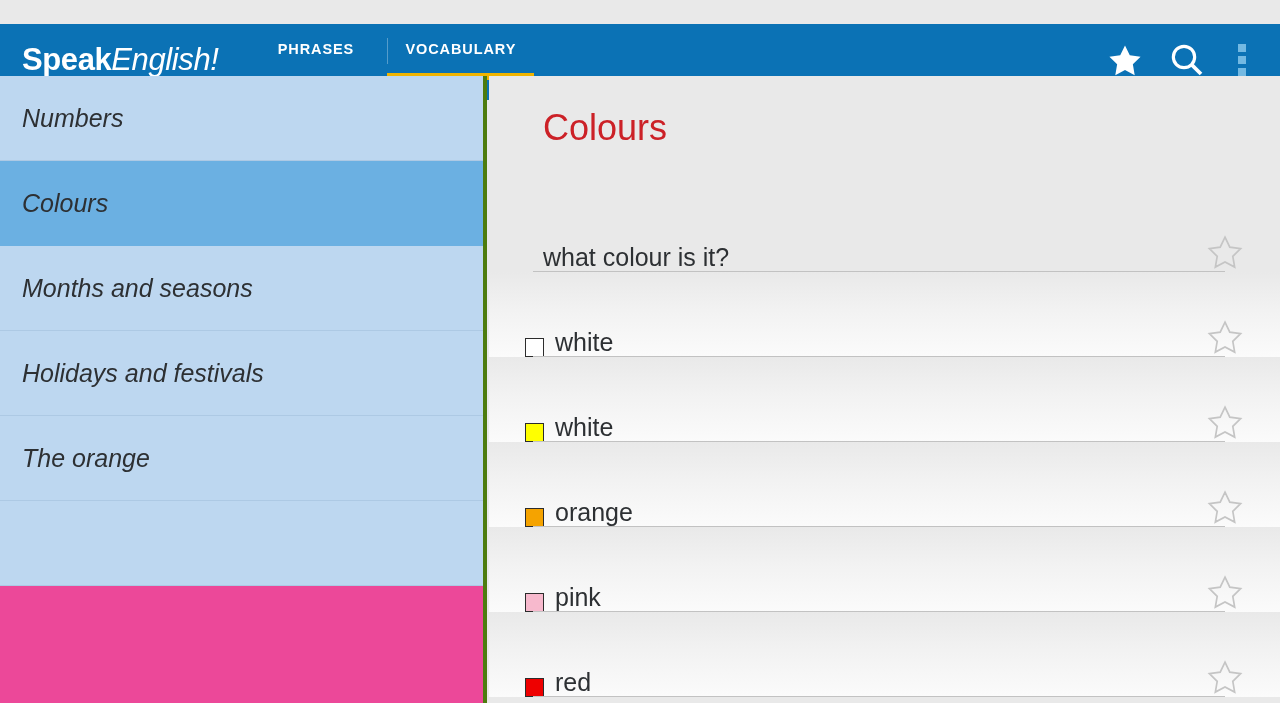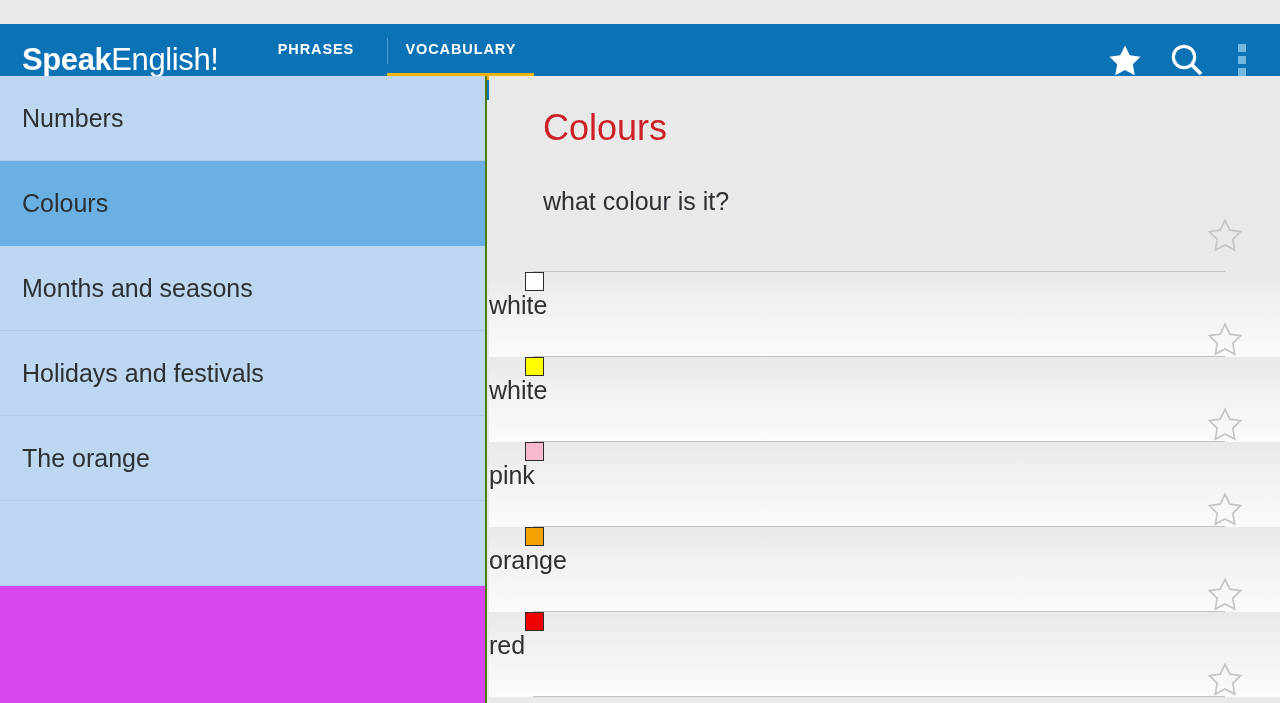--- a/index.html
+++ b/index.html
@@ -15,21 +15,21 @@
     position:absolute; top:0; left:0; width:1280px; height:76px;
     background:#0b72b5; display:flex; align-items:flex-start;margin-top:24px;
   }
   .brand {
     height:76px; display:flex; align-items:center;
     padding-left:22px; padding-right:26px; color:#ffffff;
     font-size:31px; letter-spacing:-0.4px; white-space:nowrap;
     padding-bottom:4px;
   }
   .brand .b-speak { font-weight:bold; }
-  .brand .b-rest { font-weight:400; }
+  .brand .b-rest { font-weight:400;font-style:italic; }
 
   .tabs { display:flex; height:76px; align-items:stretch; }
   .tab {
     position:relative; height:56px; display:flex; align-items:center;
     justify-content:center; color:#ffffff; font-size:14.5px;
     font-weight:bold; letter-spacing:0.9px; padding:0 18px;
     min-width:143px; padding-bottom:6px;
   }
   .tab-sep {
     position:absolute; left:0; top:14px; bottom:16px; width:1px;
@@ -50,44 +50,44 @@
   }
   .act.menu { width:48px; }
   .dots { display:flex; flex-direction:column; gap:4px; align-items:center; }
   .dots i { display:block; width:8px; height:8px; background:#73b9e2; }
 
   
   .body-wrap { position:absolute; top:76px; left:0; width:1280px; height:627px; }
 
   .sidebar {
     position:absolute; top:0; left:0; width:487px; height:627px;
-    background:#d946ef; overflow:hidden;
-    border-right:2px solid #4d7c0f;
+    background:#ec4899; overflow:hidden;
+    border-right:4px solid #4d7c0f;
+    font-style:italic;
   }
   .side-item {
     height:85px; display:flex; align-items:center;
     padding-left:22px; color:#2d3033; font-size:25px;
     border-bottom:1px solid #adc9e4; background:#bdd7f0;
   }
   .side-item.selected { background:#6bb0e2; border-bottom-color:#6bb0e2; }
 
   .content {
     position:absolute; top:0; left:489px; width:791px; height:627px;
     background:#e9e9e9; overflow:hidden;
   }
   .content-title {
     color:#cc2127; font-size:36px; font-weight:400;
     padding:30px 0 0 54px; line-height:1.2;
   }
 
   .list { margin-top:38px; }
   .row {
-    position:relative; height:85px; display:flex; align-items:flex-start;
+    position:relative; height:85px; display:flex; align-items:flex-end;
     background:linear-gradient(to bottom,#e9e9e9 0%,#f2f2f2 45%,#fbfbfb 100%);
-    flex-direction:column;
   }
   .row.plain { background:#e9e9e9; }
   .row .divider {
     position:absolute; left:44px; right:55px; bottom:0; height:1px;
     background:#c2c2c2;
   }
   .swatch-slot { width:66px; display:flex; justify-content:flex-end; padding-right:11px; }
   .swatch { width:19px; height:19px; border:1.5px solid #2c2c2c; display:block; }
   .row-label { font-size:25px; color:#2d3033; }
   .row.plain .row-label { padding-left:54px; }
@@ -197,36 +197,36 @@
           <span class="star-slot">
             <svg width="40" height="39" viewBox="0 0 24 24">
               <path d="M12 2.6 14.95 8.7 21.6 9.65 16.8 14.35 17.95 21 12 17.85 6.05 21 7.2 14.35 2.4 9.65 9.05 8.7 Z" fill="none" stroke="#c5c5c5" stroke-width="1.05"></path>
             </svg>
           </span>
           <span class="divider"></span>
         </div>
 
         <div class="row">
           <span class="swatch-slot">
+            <span class="swatch" style="background: rgb(245, 163, 0);"></span>
+          </span>
+          <span class="row-label">orange</span>
+          <span class="star-slot">
+            <svg width="40" height="39" viewBox="0 0 24 24">
+              <path d="M12 2.6 14.95 8.7 21.6 9.65 16.8 14.35 17.95 21 12 17.85 6.05 21 7.2 14.35 2.4 9.65 9.05 8.7 Z" fill="none" stroke="#c5c5c5" stroke-width="1.05"></path>
+            </svg>
+          </span>
+          <span class="divider"></span>
+        </div>
+
+        <div class="row">
+          <span class="swatch-slot">
             <span class="swatch" style="background: rgb(247, 185, 205);"></span>
           </span>
           <span class="row-label">pink</span>
-          <span class="star-slot">
-            <svg width="40" height="39" viewBox="0 0 24 24">
-              <path d="M12 2.6 14.95 8.7 21.6 9.65 16.8 14.35 17.95 21 12 17.85 6.05 21 7.2 14.35 2.4 9.65 9.05 8.7 Z" fill="none" stroke="#c5c5c5" stroke-width="1.05"></path>
-            </svg>
-          </span>
-          <span class="divider"></span>
-        </div>
-
-        <div class="row">
-          <span class="swatch-slot">
-            <span class="swatch" style="background: rgb(245, 163, 0);"></span>
-          </span>
-          <span class="row-label">orange</span>
           <span class="star-slot">
             <svg width="40" height="39" viewBox="0 0 24 24">
               <path d="M12 2.6 14.95 8.7 21.6 9.65 16.8 14.35 17.95 21 12 17.85 6.05 21 7.2 14.35 2.4 9.65 9.05 8.7 Z" fill="none" stroke="#c5c5c5" stroke-width="1.05"></path>
             </svg>
           </span>
           <span class="divider"></span>
         </div>
 
         <div class="row">
           <span class="swatch-slot">

